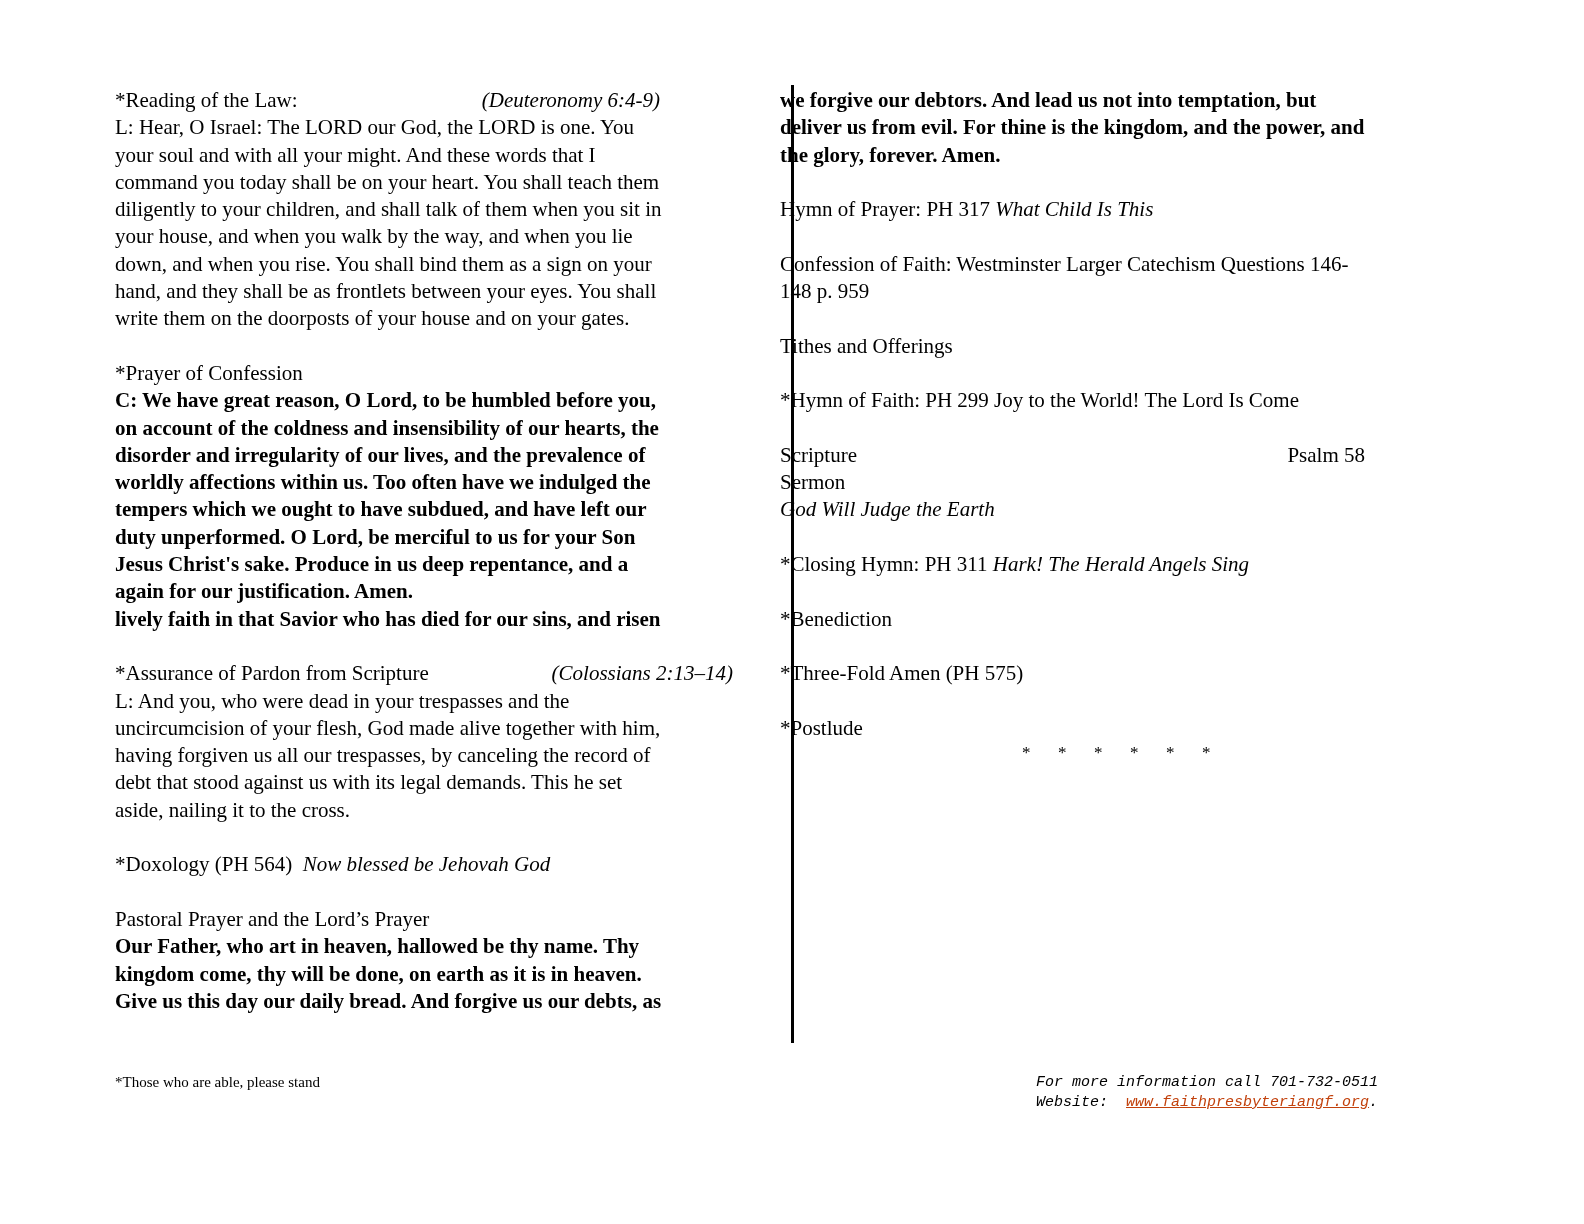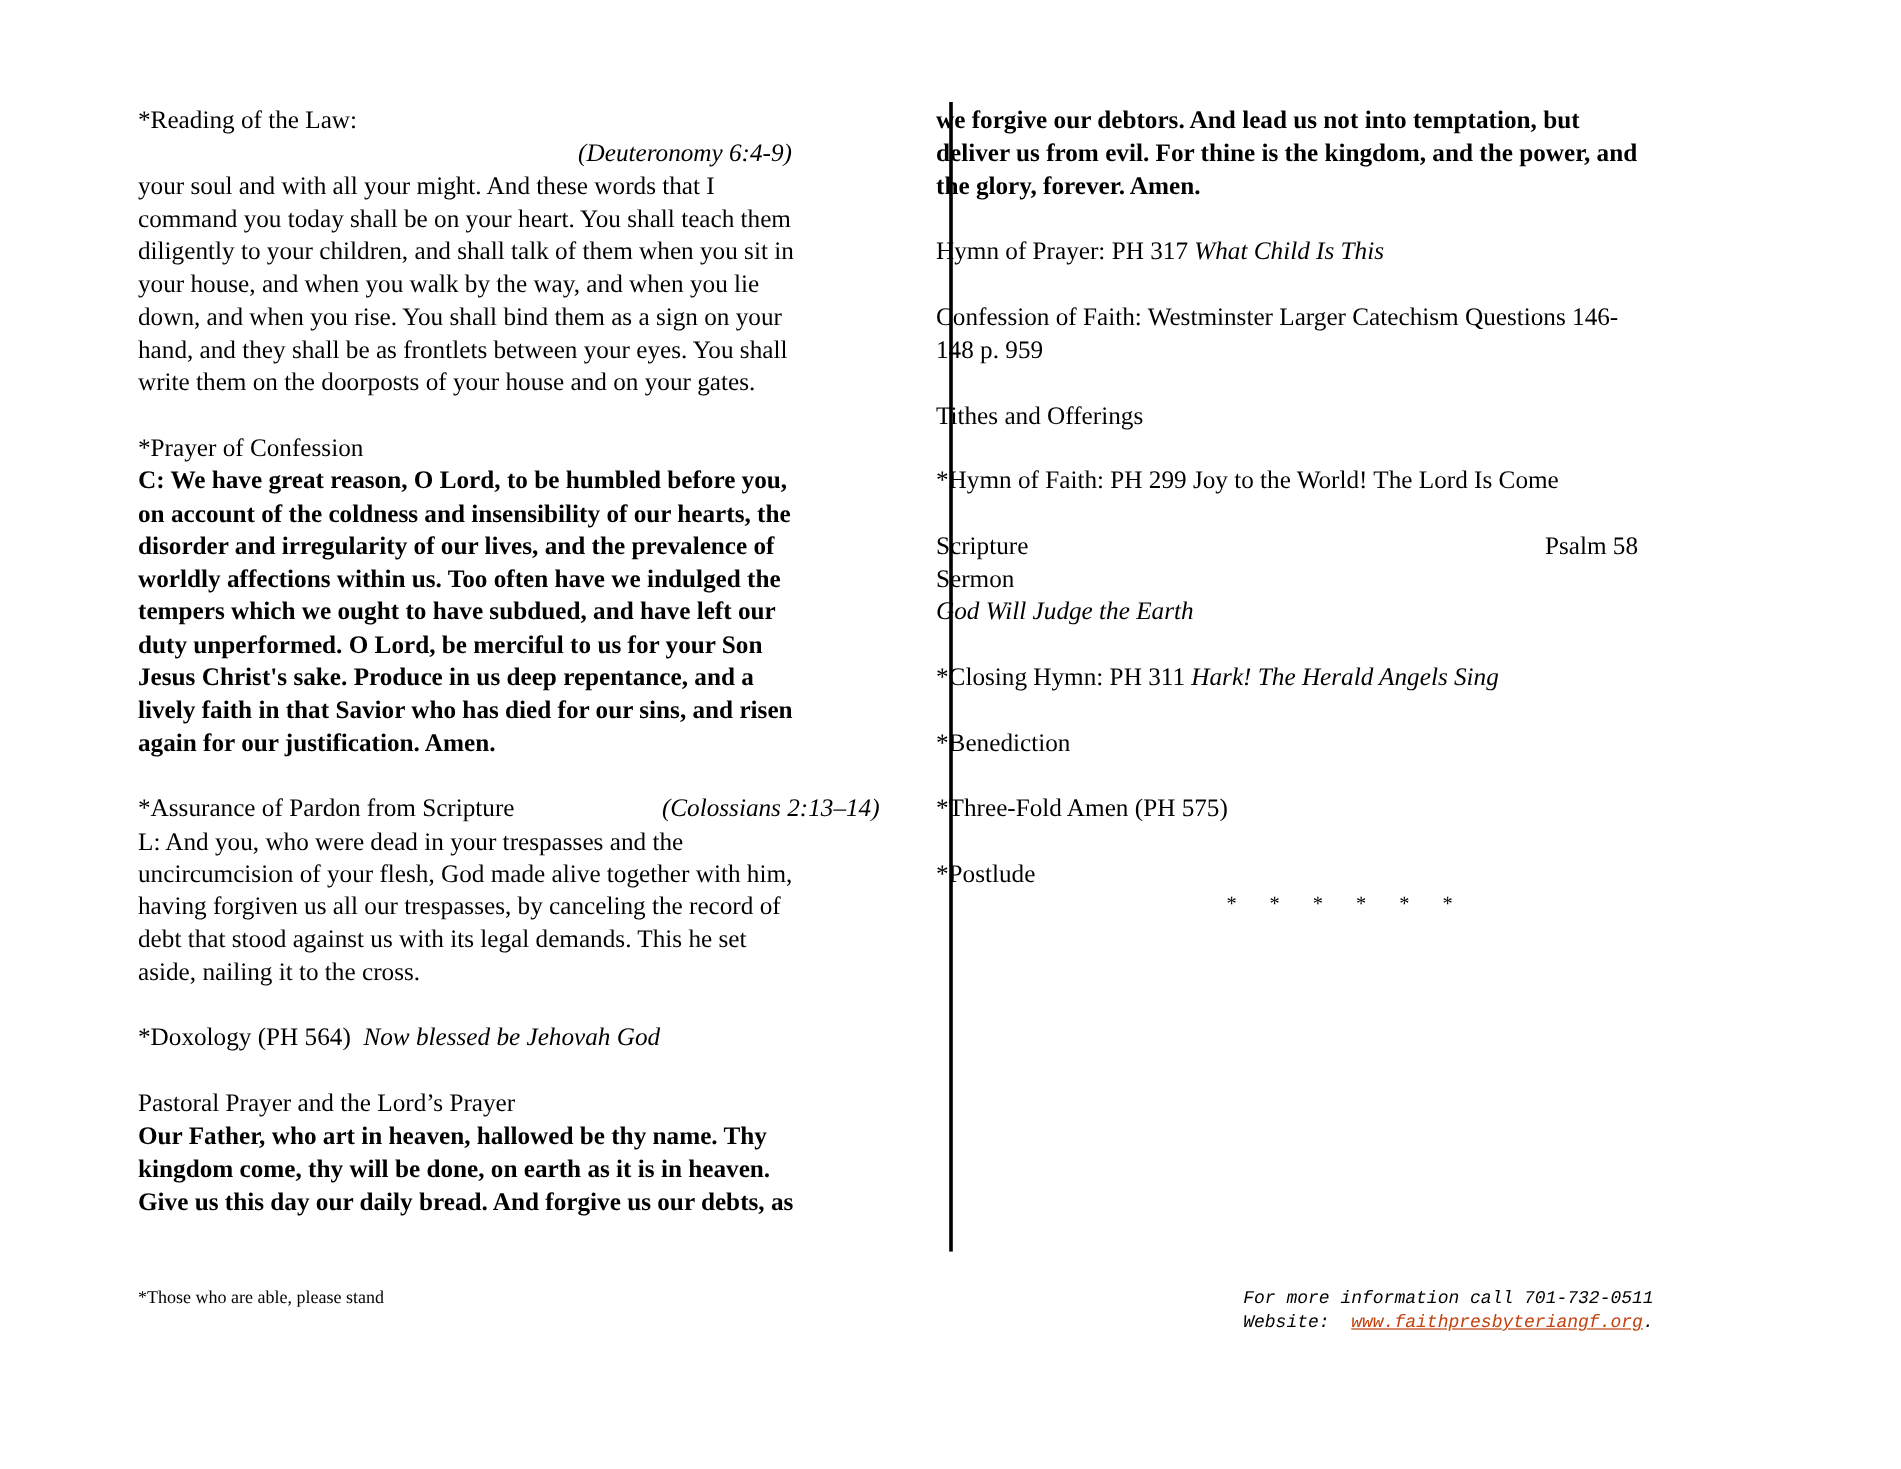--- a/index.html
+++ b/index.html
@@ -19,45 +19,46 @@
   .stars { padding-left: 242px; letter-spacing: 0; font-size: 17px; line-height: 22px; }
   .stars span { display: inline-block; width: 36px; }
   .footer-left { position: absolute; left: 115px; top: 1074px; font-size: 15px; font-weight: normal; }
   .footer-right { position: absolute; left: 1036px; top: 1073px; font-size: 15px; font-style: italic; line-height: 20px; font-family: Liberation Mono, monospace; }
   .footer-right a { color: #c2410c; text-decoration: underline; }
 </style>
 </head>
 <body>
 
 <div class="col left">
-  <div class="heading-ref" style="width:545px;flex-direction:column;">
+  <div class="heading-ref" style="width:545px;">
     <span>*Reading of the Law:</span>
     <span class="ref ital">(Deuteronomy 6:4-9)</span>
   </div>
   <div>
+    <p class="p">L:  Hear, O Israel: The LORD our God, the LORD is one. You</p>
     <p class="p">your soul and with all your might. And these words that I</p>
     <p class="p">command you today shall be on your heart. You shall teach them</p>
     <p class="p">diligently to your children, and shall talk of them when you sit in</p>
     <p class="p">your house, and when you walk by the way, and when you lie</p>
     <p class="p">down, and when you rise. You shall bind them as a sign on your</p>
     <p class="p">hand, and they shall be as frontlets between your eyes. You shall</p>
     <p class="p">write them on the doorposts of your house and on your gates.</p>
   </div>
   <div class="gap"></div>
   <p class="p">*Prayer of Confession</p>
   <div class="bold">
     <p class="p">C:  We have great reason, O Lord, to be humbled before you,</p>
     <p class="p">on account of the coldness and insensibility of our hearts, the</p>
     <p class="p">disorder and irregularity of our lives, and the prevalence of</p>
     <p class="p">worldly affections within us. Too often have we indulged the</p>
     <p class="p">tempers which we ought to have subdued, and have left our</p>
     <p class="p">duty unperformed. O Lord, be merciful to us for your Son</p>
     <p class="p">Jesus Christ's sake. Produce in us deep repentance, and a</p>
+    <p class="p">again for our justification. Amen.</p>
     <p class="p">lively faith in that Savior who has died for our sins, and risen</p>
-    <p class="p">again for our justification. Amen.</p>
   </div>
   <div class="gap"></div>
   <div class="heading-ref" style="width:618px;">
     <span>*Assurance of Pardon from Scripture</span>
     <span class="ref ital">(Colossians 2:13–14)</span>
   </div>
   <div>
     <p class="p">L:   And you, who were dead in your trespasses and the</p>
     <p class="p">uncircumcision of your flesh, God made alive together with him,</p>
     <p class="p">having forgiven us all our trespasses, by canceling the record of</p>

